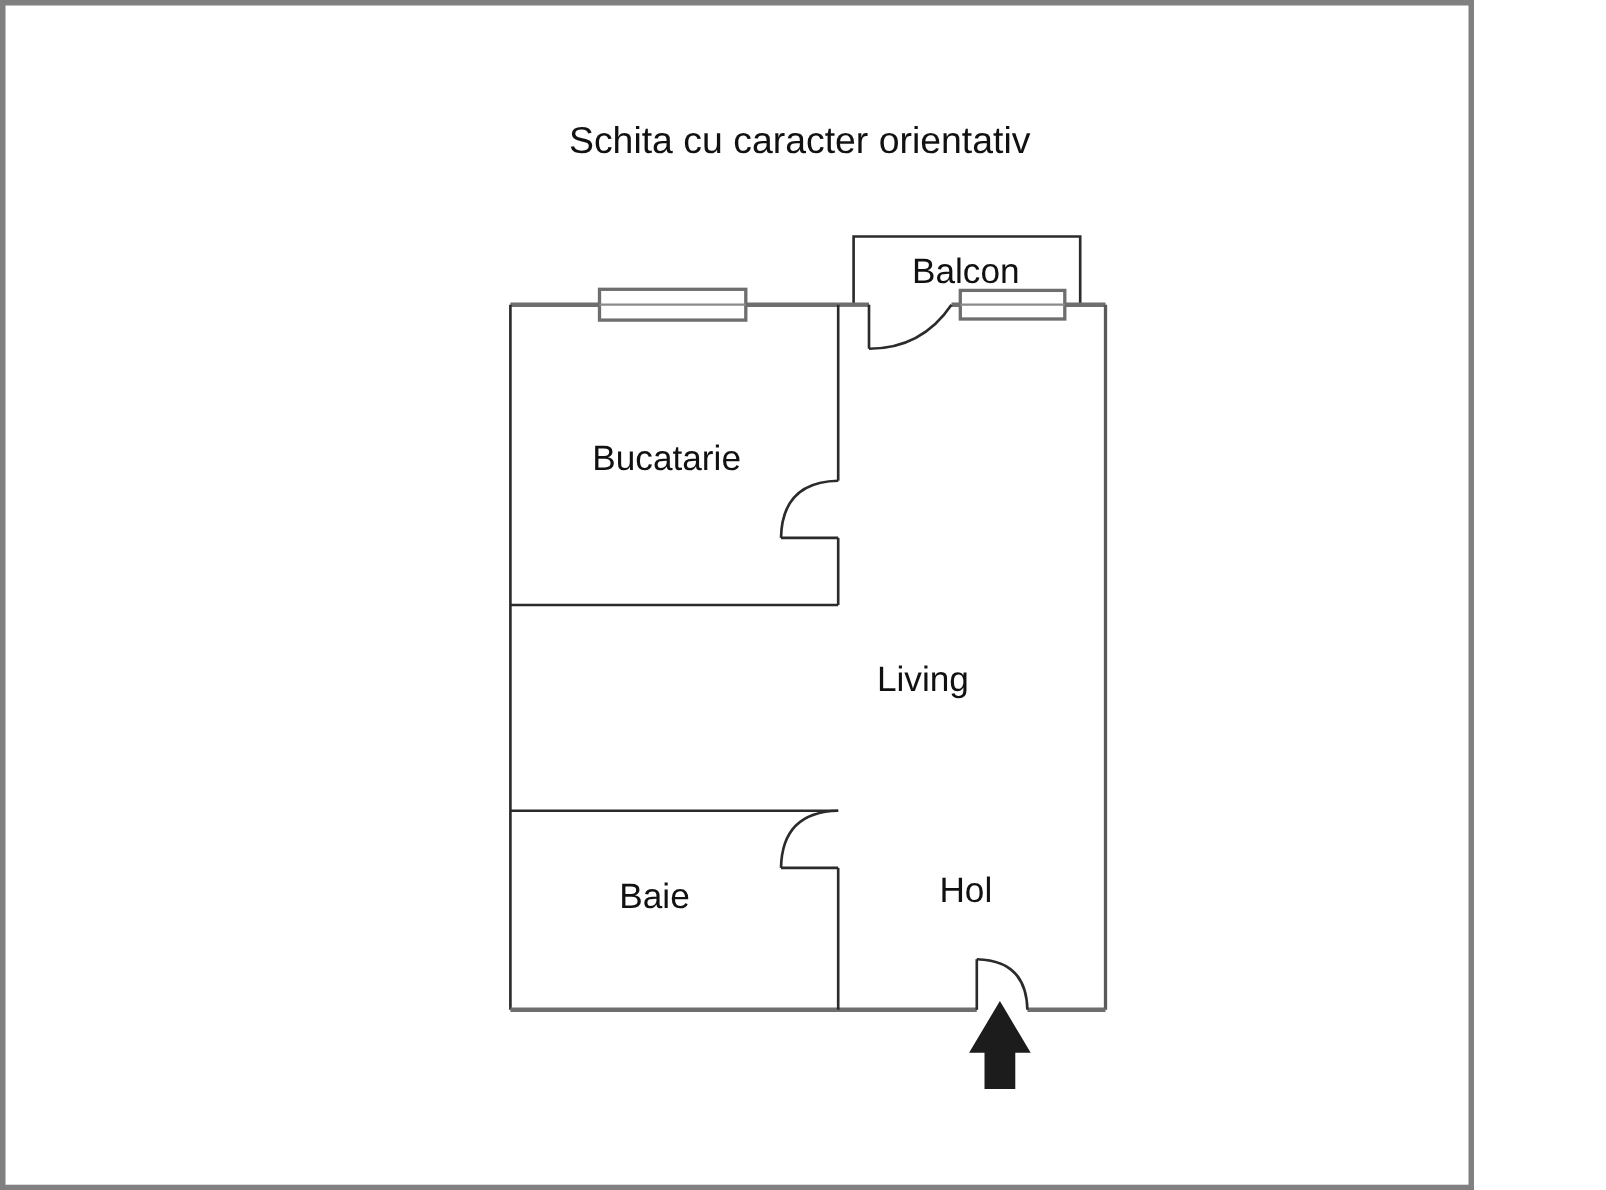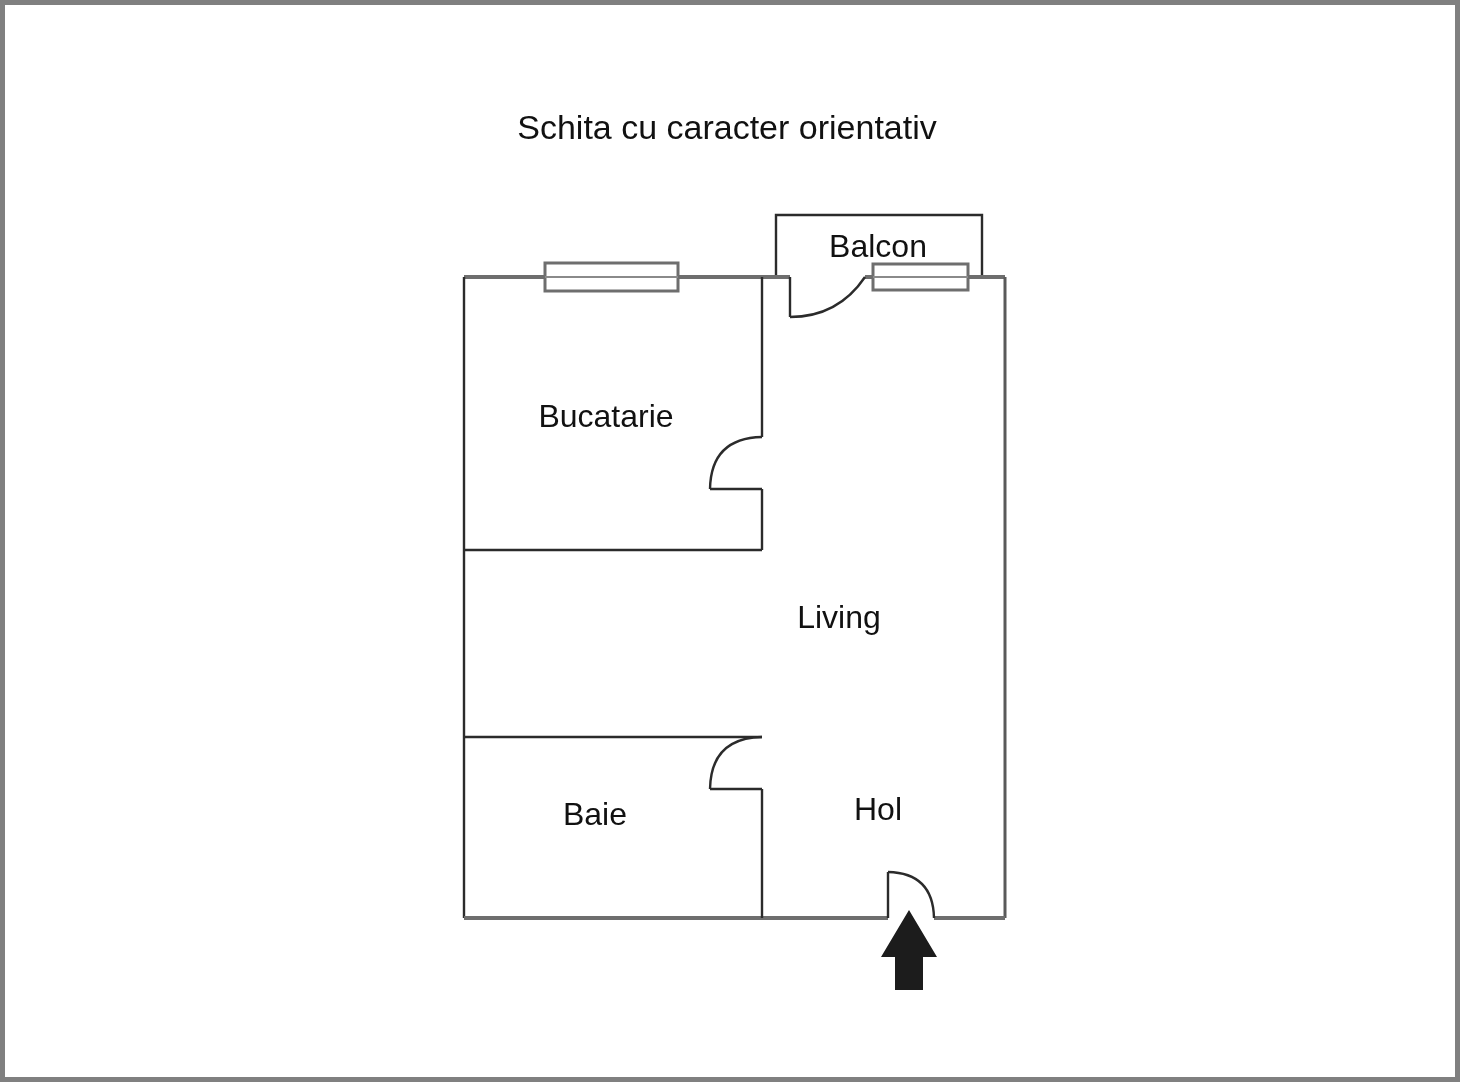--- a/index.html
+++ b/index.html
@@ -12,21 +12,21 @@
     width: 1460px;
     height: 1082px;
     font-family: "Liberation Sans", "DejaVu Sans", sans-serif;
     overflow: hidden;
     position: relative;
   }
   #page-frame {
     position: absolute;
     left: 0;
     top: 0;
-    width: 1460px;
+    width: 1340px;
     height: 1082px;
     box-sizing: border-box;
     border: 5px solid #808080;
     background: #ffffff;
     text-decoration: underline;
   }
   #plan-stage {
     position: absolute;
     left: 0;
     top: 0;

